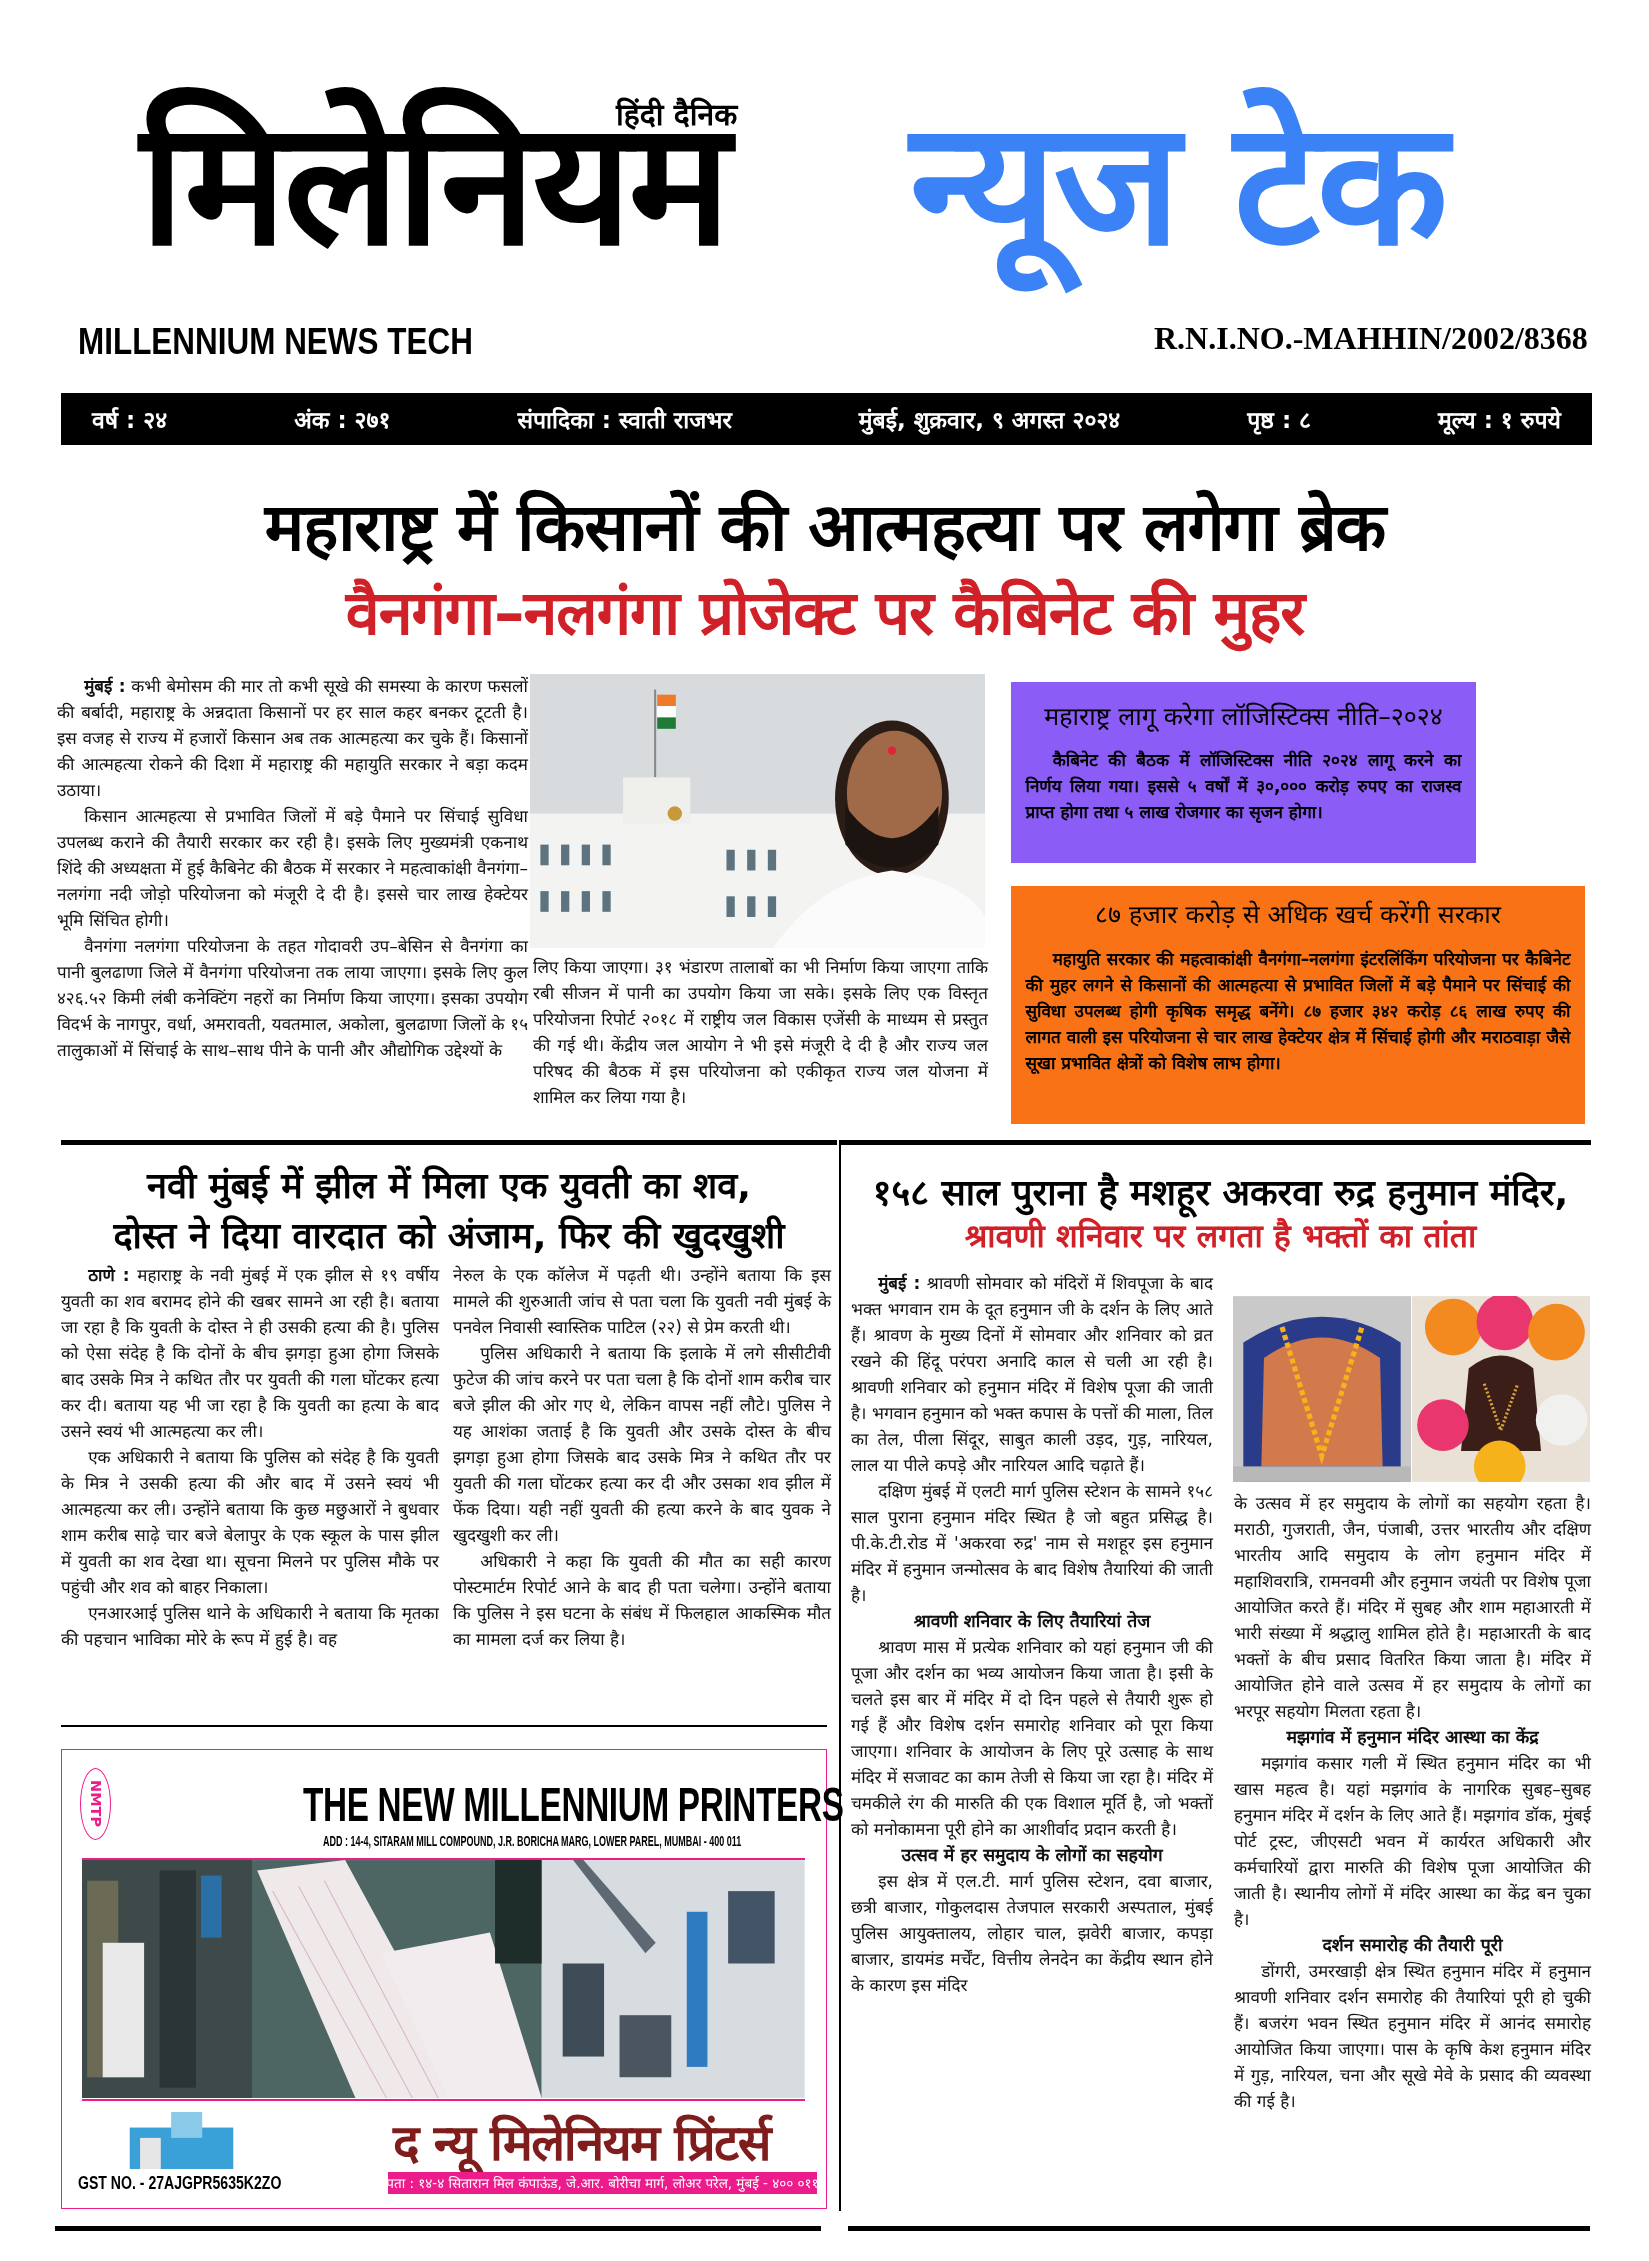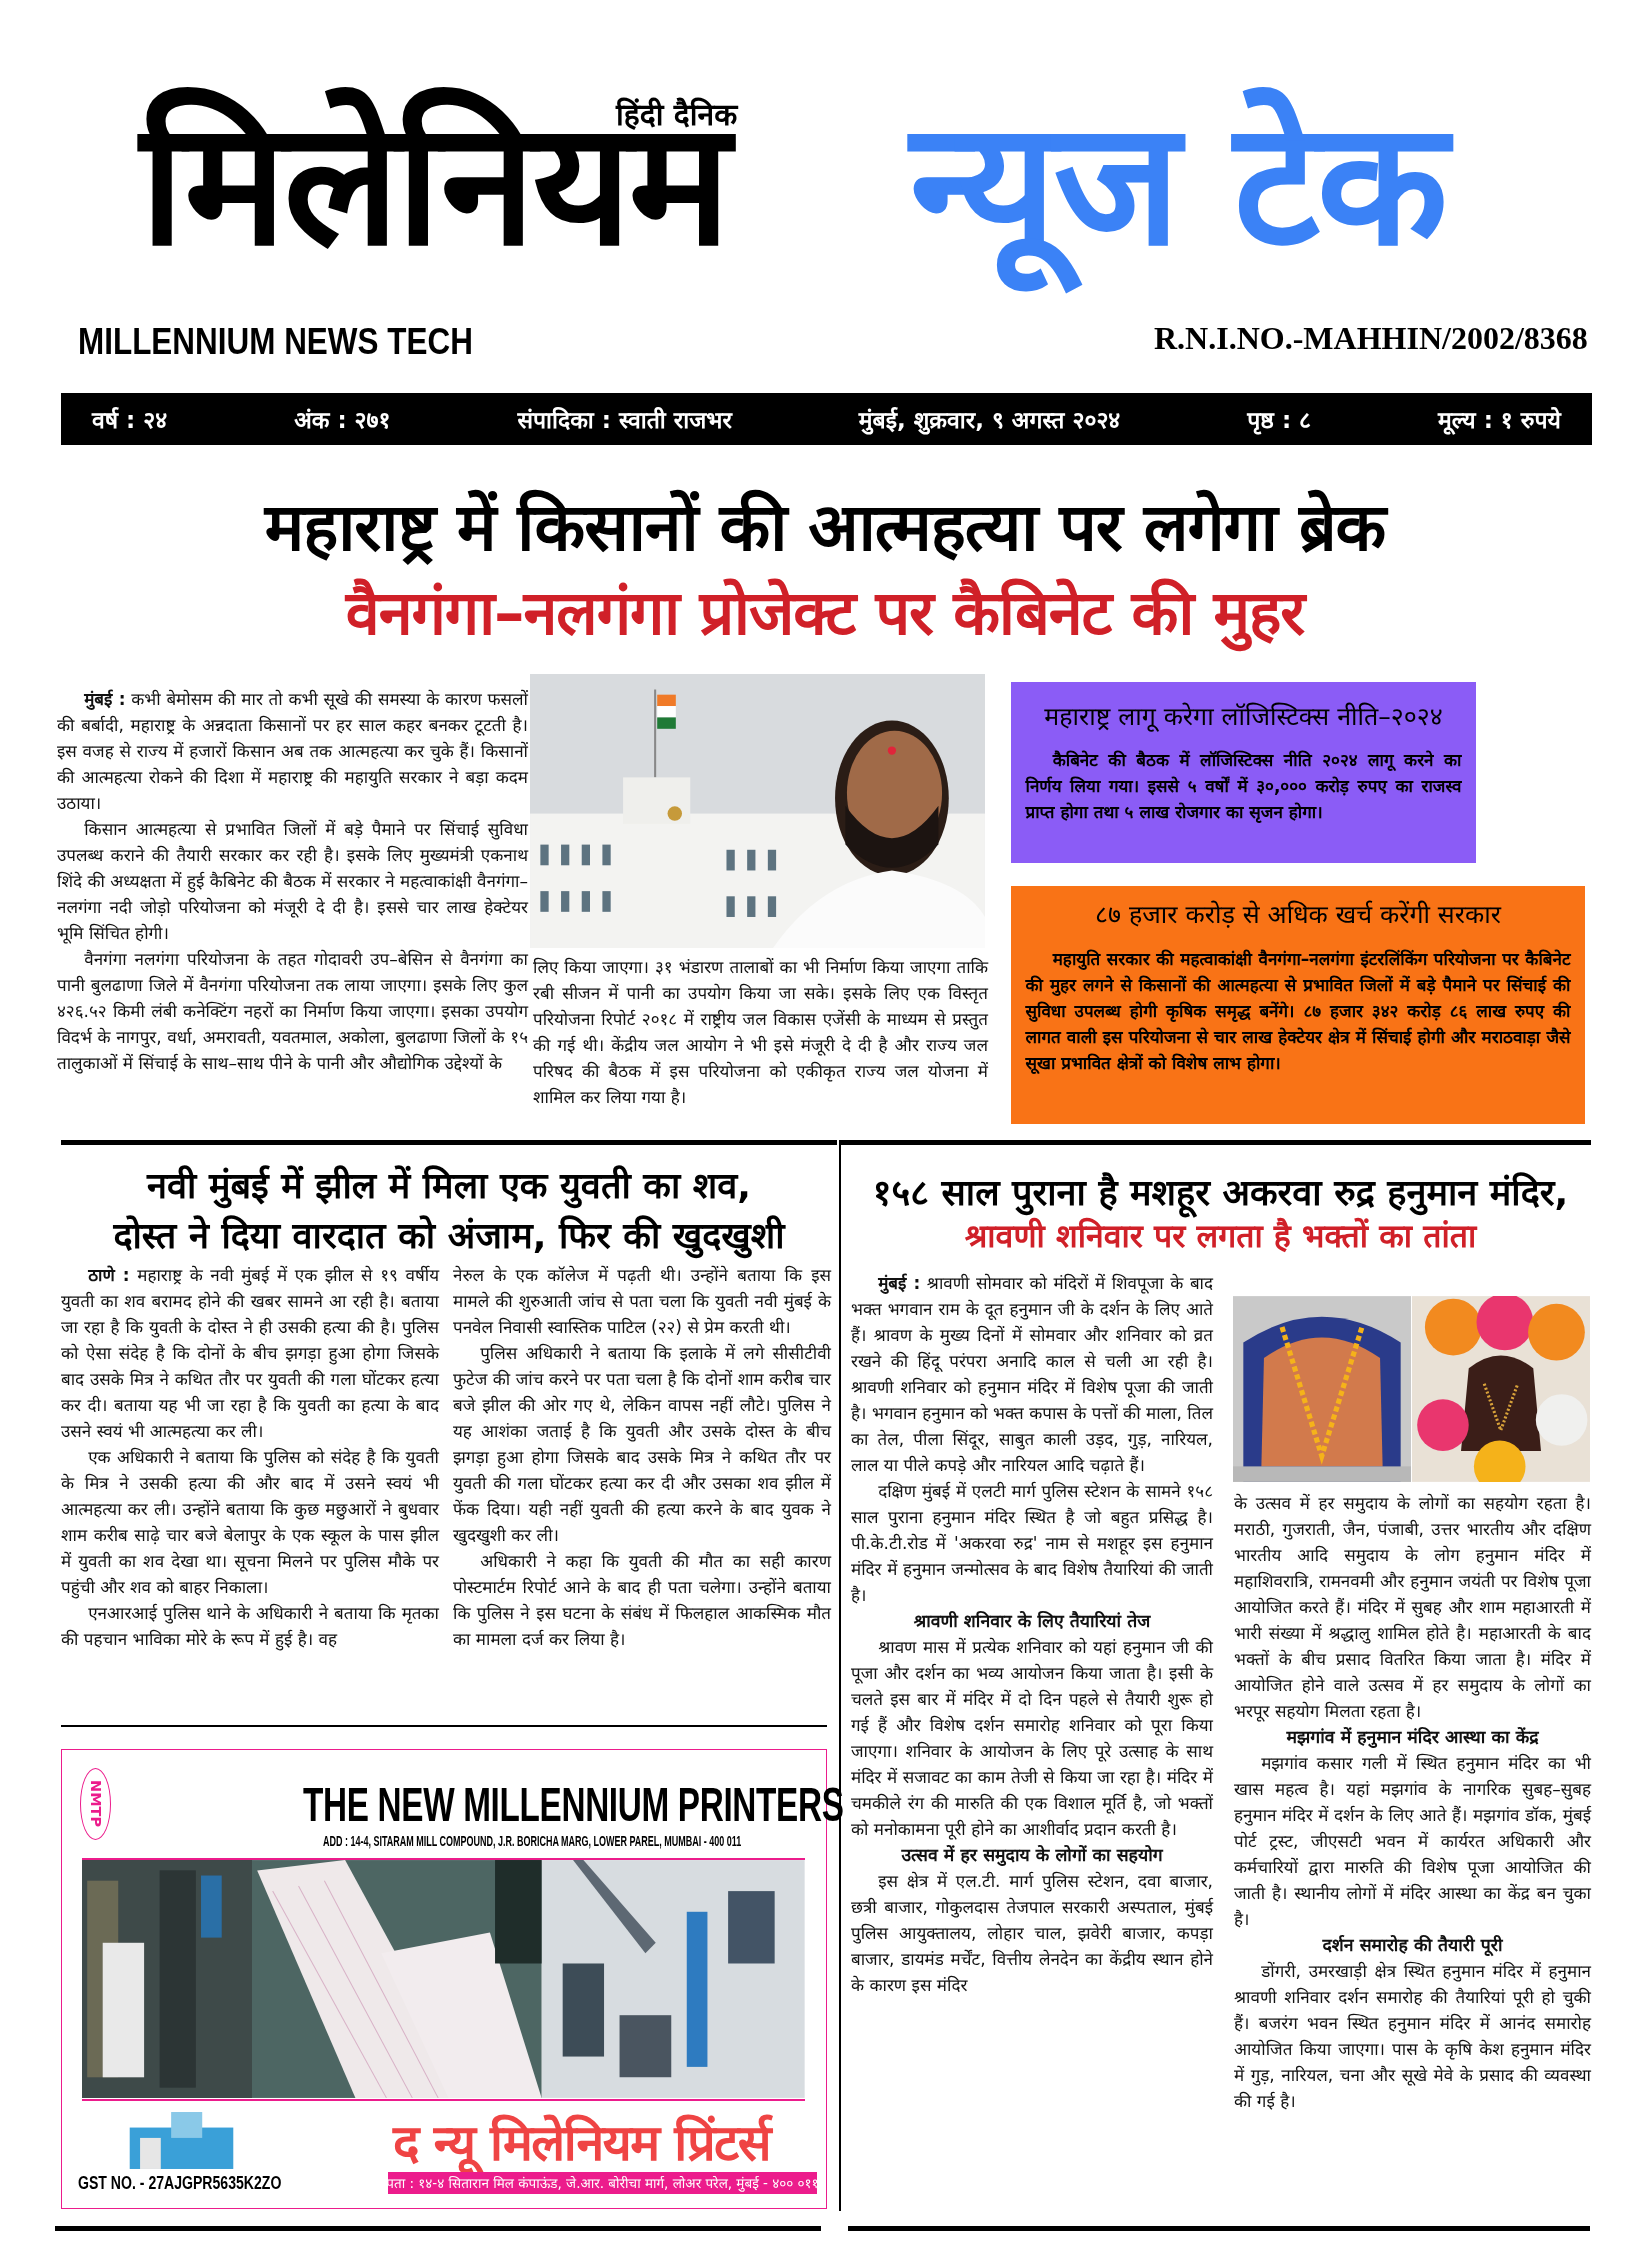--- a/index.html
+++ b/index.html
@@ -40,21 +40,21 @@
   }
   #main-subheadline {
     left: 0; width: 1650px; top: 569px; text-align: center; font-size: 61px; font-weight: 900; color: #d02028;
     white-space: nowrap; letter-spacing: -1px;
   }
 
   .body-text { font-size: 17px; line-height: 26px; text-align: justify; color: #111; }
   .body-text p { text-indent: 1.6em; }
   .dateline { font-weight: bold; }
 
-  #story1-col1 { left: 57px; top: 673px; width: 471px; margin-top: 13px; }
+  #story1-col1 { left: 57px; top: 673px; width: 471px; }
   #story1-photo {
     left: 530px; top: 674px; width: 455px; height: 274px; overflow: hidden;
     background: linear-gradient(180deg, #dcdfe2 0%, #e8e9ea 45%, #f2f2f2 46%, #e2e4e6 100%);
   }
   #story1-col2 { left: 533px; top: 954px; width: 455px; }
 
   
   #sidebar1 { left: 1011px; top: 682px; width: 465px; height: 181px; background: #8b5cf6; padding: 15.5px 14.5px; }
   #sidebar2 { left: 1011px; top: 886px; width: 574px; height: 238px; background: #f97316; padding: 10.3px 14.5px; }
   .side-title { font-size: 25px; text-align: center; white-space: nowrap; color: #000; margin-bottom: 15.5px; }
@@ -107,21 +107,21 @@
   }
   #ad-address {
     left: 261px; top: 83px; font-family: "Liberation Sans", sans-serif; font-size: 14.5px; font-weight: bold;
     color: #000; transform: scaleX(0.62); transform-origin: left; white-space: nowrap;
   }
   #ad-photos {
     left: 19.7px; top: 108px; width: 723px; height: 243px; border-top: 2.6px solid #ec1c8c; border-bottom: 2.6px solid #ec1c8c;
     display: flex;
   }
   #ad-hindi-name {
-    left: 331px; top: 357px; font-size: 50px; font-weight: 900; color: #ef4444; white-space: nowrap; letter-spacing: -1.6px;
+    left: 331px; top: 357px; font-size: 50px; font-weight: 900; color: #7f1d1d; white-space: nowrap; letter-spacing: -1.6px;
   }
   #ad-hindi-address {
     left: 326px; top: 422px; width: 429px; height: 22px; background: #ec1c8c; color: #fff; font-size: 13.5px;
     display: flex; align-items: center; justify-content: center; white-space: nowrap;
   }
   #ad-gst {
     left: 15.5px; top: 423px; font-family: "Liberation Sans", sans-serif; font-size: 17.6px; font-weight: 900;
     color: #000; transform: scaleX(0.8); transform-origin: left; white-space: nowrap;
   }
   #ad-machine {

